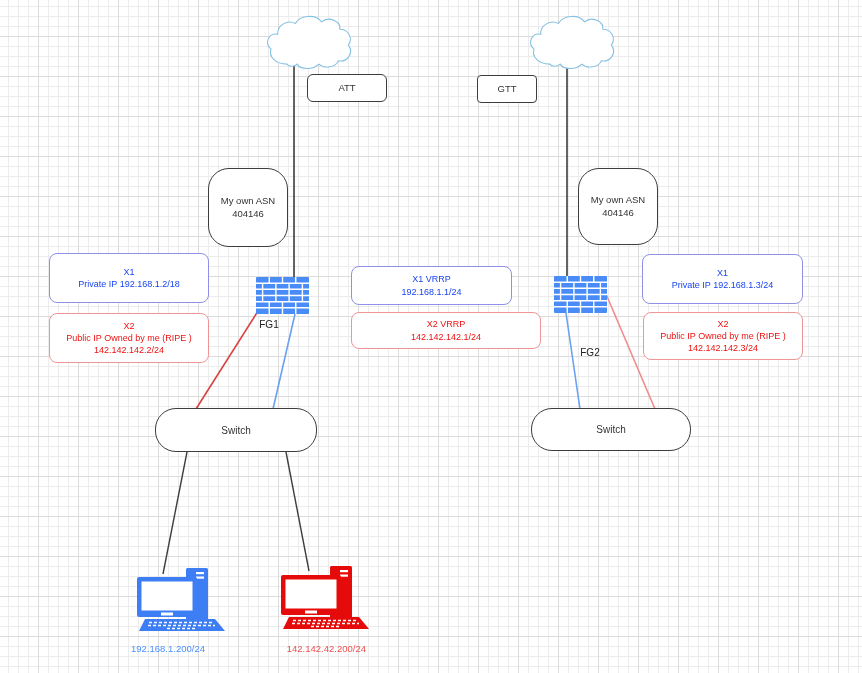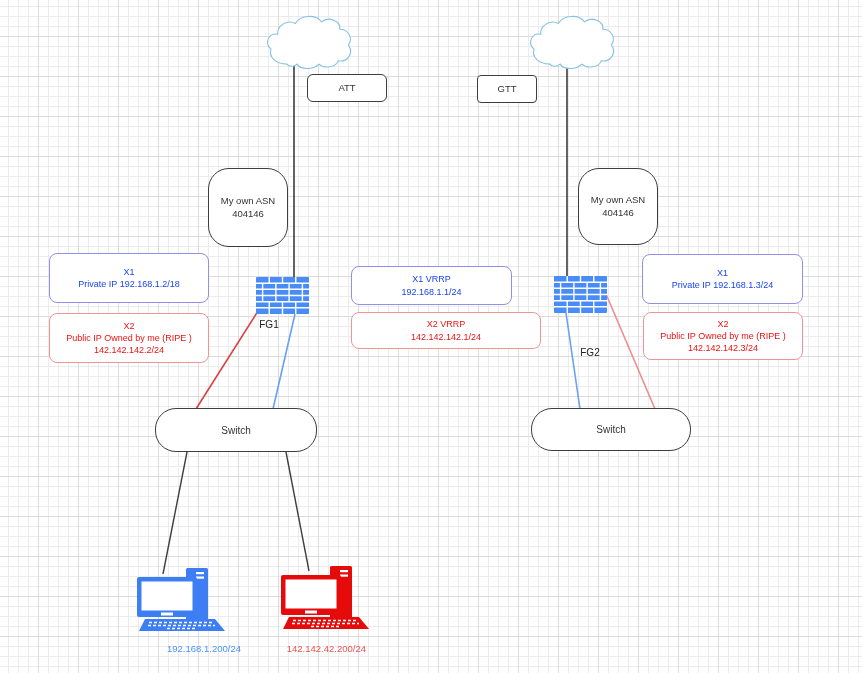--- a/index.html
+++ b/index.html
@@ -25,21 +25,21 @@
   .rounded4{border-radius:4px;}
   .rounded8{border-radius:21px;}
   .ann{position:absolute;z-index:2;box-sizing:border-box;background:#fff;
     border-radius:8px;display:flex;flex-direction:column;align-items:center;
     justify-content:center;text-align:center;font-size:9px;line-height:1.35;}
   .ann-blue{border:1.3px solid #8f90e8;color:#1a44f0;}
   .ann-red{border:1.3px solid #f09595;color:#ee1111;}
   .floatlabel{position:absolute;z-index:2;text-align:center;background:transparent;
     font-size:10px;color:#222;}
   .caption{position:absolute;z-index:2;text-align:center;font-size:9.5px;}
-  .caption-blue{color:#4a90ff;padding-left:36px;}
+  .caption-blue{color:#4a90ff;}
   .caption-red{color:#ef5050;text-align:right;}
 </style>
 </head>
 <body>
 
 <div class="canvas">
 
 <svg class="layer" width="862" height="673" viewBox="0 0 862 673">
 
   <path d="M294 57 L294 281" stroke="#3d3d3d" stroke-width="1.6" fill="none"></path>

